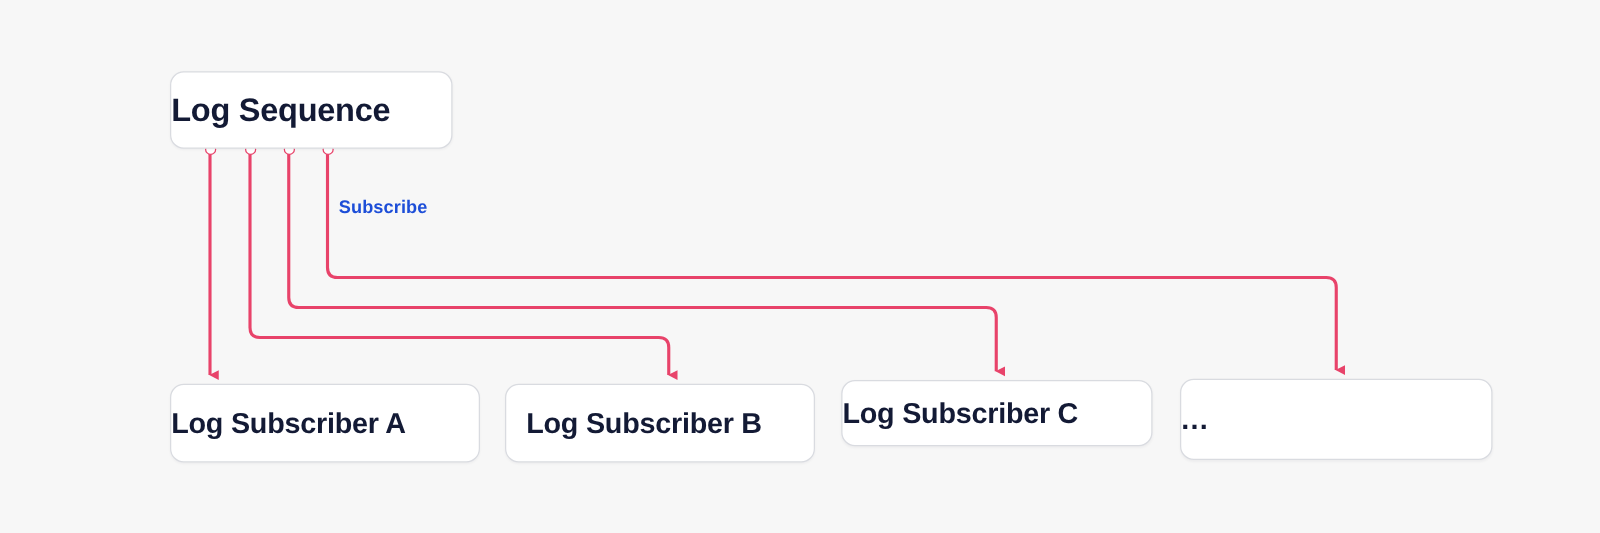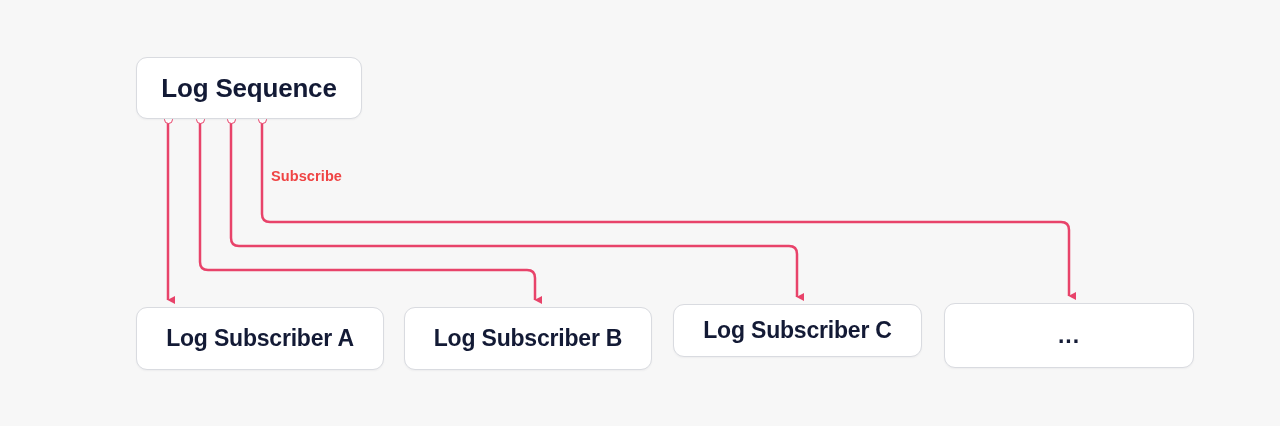--- a/index.html
+++ b/index.html
@@ -30,21 +30,21 @@
     pointer-events: none;
   }
   .node {
     position: absolute;
     box-sizing: border-box;
     background: #ffffff;
     border: 1.6px solid #d9dbe0;
     border-radius: 11px;
     display: flex;
     align-items: center;
-    justify-content: center;
+    justify-content: flex-start;
     box-shadow: 0 1px 2px rgba(26,32,56,0.045);
   }
   .node-label {
     color: #131a35;
     font-weight: 700;
     letter-spacing: -0.2px;
     white-space: nowrap;
   }
   #node-log-sequence {
     left: 136px;
@@ -59,20 +59,21 @@
     left: 136px;
     top: 307px;
     width: 248px;
     height: 63px;
   }
   #node-subscriber-b {
     left: 404px;
     top: 307px;
     width: 248px;
     height: 63px;
+    padding-left: 16px;
   }
   #node-subscriber-c {
     left: 673px;
     top: 304px;
     width: 249px;
     height: 53px;
   }
   #node-subscriber-more {
     left: 944px;
     top: 303px;
@@ -84,24 +85,24 @@
   #node-subscriber-c .node-label {
     font-size: 23px;
   }
   #node-subscriber-more .node-label {
     font-size: 23px;
     letter-spacing: 1px;
   }
   .edge-label {
     position: absolute;
     left: 271px;
-    top: 168px;
+    top: 158px;
     font-size: 14.5px;
     font-weight: 700;
-    color: #ef4444;
+    color: #1d4ed8;
     letter-spacing: 0.1px;
     white-space: nowrap;
   }
   .port-dot {
     position: absolute;
     width: 9px;
     height: 9px;
     box-sizing: border-box;
     border: 1.9px solid #e8436a;
     border-radius: 50%;

